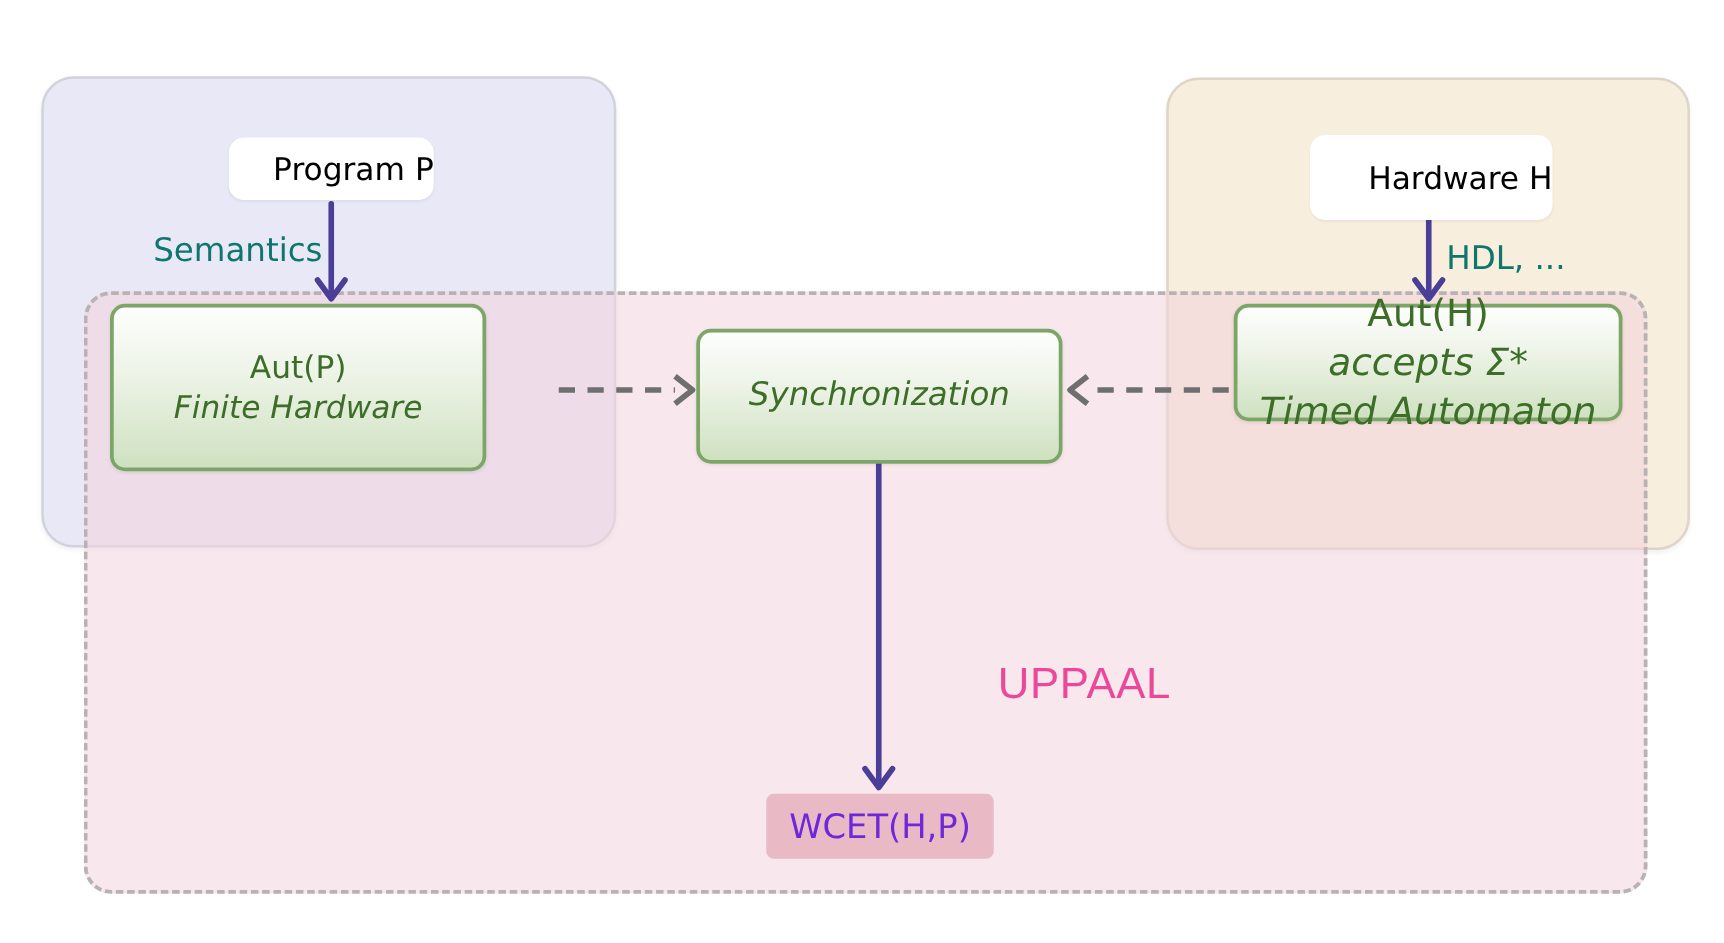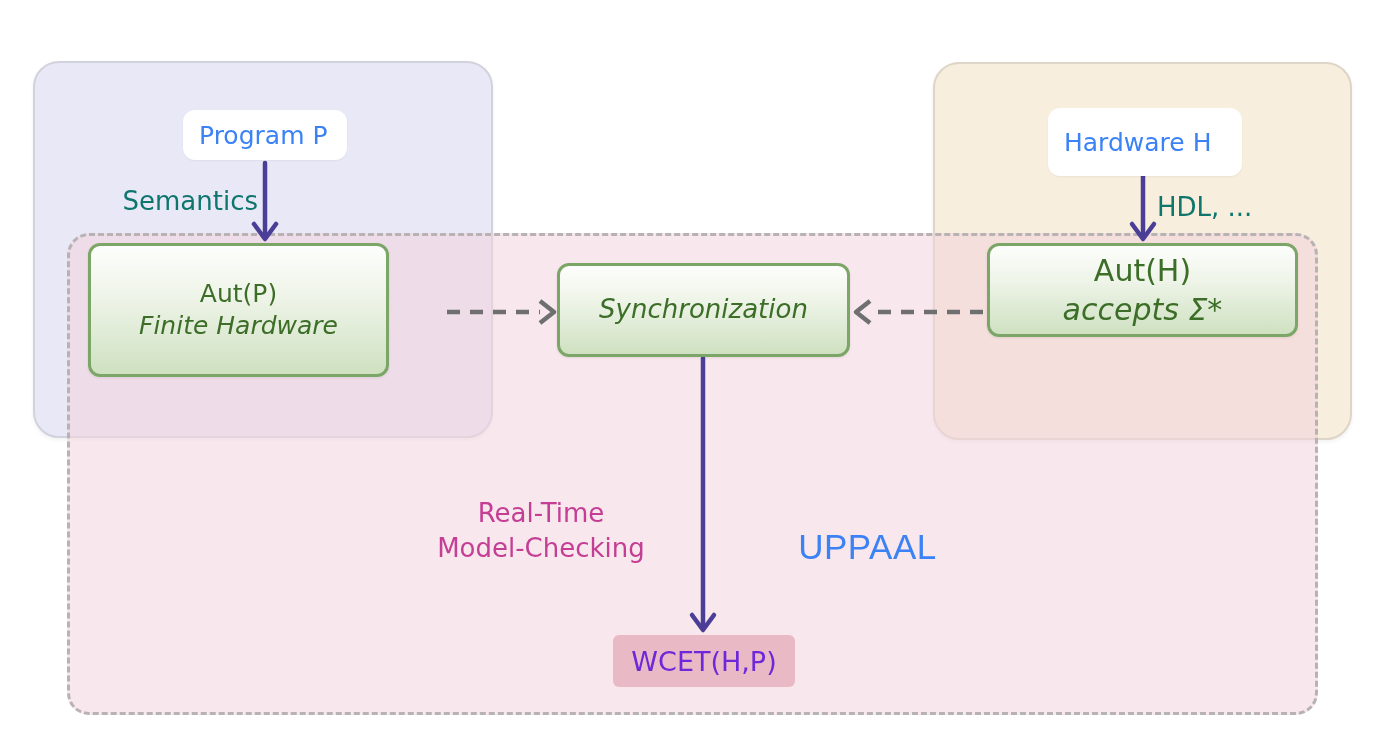--- a/index.html
+++ b/index.html
@@ -22,52 +22,51 @@
     box-shadow:0 2px 4px rgba(0,0,0,0.06);
   }
   .panel-uppaal{
     left:67px;top:233px;width:1251px;height:482px;
     background:rgba(242,211,221,0.55);
     border:3px dashed #b7b2b4;border-radius:22px;
   }
   .chip{
     position:absolute;box-sizing:border-box;
     background:#ffffff;border-radius:12px;
-    display:flex;align-items:center;justify-content:flex-start;
-    color:#3b82f6;font-size:25px;
+    display:flex;align-items:center;justify-content:flex-end;
+    color:#000000;font-size:25px;
     box-shadow:0 1px 2px rgba(0,0,0,0.05);
-    padding-left:16px;
   }
   .chip-program{left:183px;top:110px;width:164px;height:50px;}
   .chip-hardware{left:1048px;top:108px;width:194px;height:68px;}
   .green-box{
     position:absolute;box-sizing:border-box;
     border:3px solid #7ca667;border-radius:12px;
     background:linear-gradient(180deg,#fdfefc 0%,#eef4e8 40%,#cfe1c1 100%);
     color:#3c6e28;
     display:flex;flex-direction:column;align-items:center;justify-content:center;
     text-align:center;line-height:1.3;
     box-shadow:0 1px 3px rgba(0,0,0,0.08);
   }
   .box-autp{left:88px;top:243px;width:301px;height:134px;font-size:25px;}
   .box-auth{left:987px;top:243px;width:311px;height:94px;font-size:30px;}
-  .box-sync{left:557px;top:263px;width:293px;height:94px;font-size:26px;}
+  .box-sync{left:557px;top:263px;width:293px;height:108px;font-size:26px;}
   .italic{font-style:italic;}
   .edge-label{
     position:absolute;color:#0f766e;font-size:26px;white-space:nowrap;
   }
   .label-semantics{left:58px;top:186px;width:200px;text-align:right;}
   .label-hdl{left:1157px;top:192px;width:220px;text-align:left;}
   .label-mc{
     position:absolute;left:411px;top:496px;width:260px;
     text-align:center;color:#c53e95;font-size:26px;line-height:1.35;
   }
   .label-uppaal{
     position:absolute;left:780px;top:527px;width:175px;
-    text-align:center;color:#3b82f6;font-size:35px;
+    text-align:center;color:#ec4899;font-size:35px;
     font-family:"Liberation Sans",sans-serif;letter-spacing:0.5px;
   }
   .wcet-box{
     position:absolute;left:613px;top:635px;width:182px;height:52px;
     background:#eab9c6;border-radius:6px;
     display:flex;align-items:center;justify-content:center;
     color:#6d28d9;font-size:27px;
   }
   #arrow-layer{position:absolute;left:0;top:0;pointer-events:none;}
 </style>
@@ -112,34 +111,31 @@
   </div>
 
   <div class="green-box box-autp">
     <span>Aut(P)</span>
     <span class="italic">Finite Hardware</span>
   </div>
 
   <div class="green-box box-auth">
     <span>Aut(H)</span>
     <span class="italic">accepts Σ*</span>
+    <span class="italic">Timed Automaton</span>
   </div>
 
   <div class="green-box box-sync">
     <span class="italic">Synchronization</span>
   </div>
 
   <div class="wcet-box">
     <span>WCET(H,P)</span>
   </div>
 
   <div class="edge-label label-semantics">Semantics</div>
 
   <div class="edge-label label-hdl">HDL, ...</div>
 
-  <div class="label-mc">
-    <div>Real-Time</div>
-    <div>Model-Checking</div>
-  </div>
 
   <div class="label-uppaal">UPPAAL</div>
 
 </div>
 
 </body></html>

